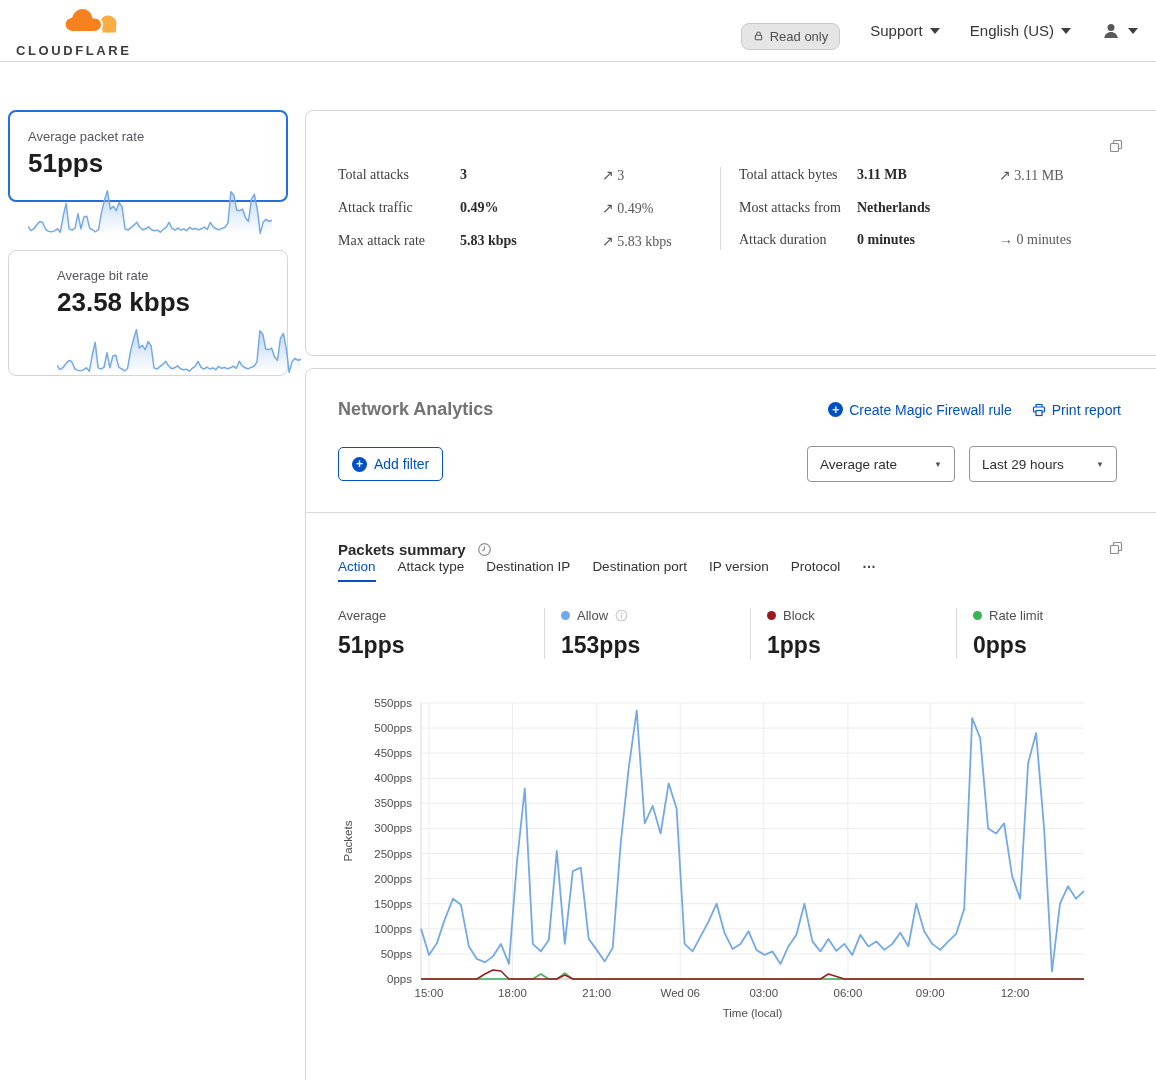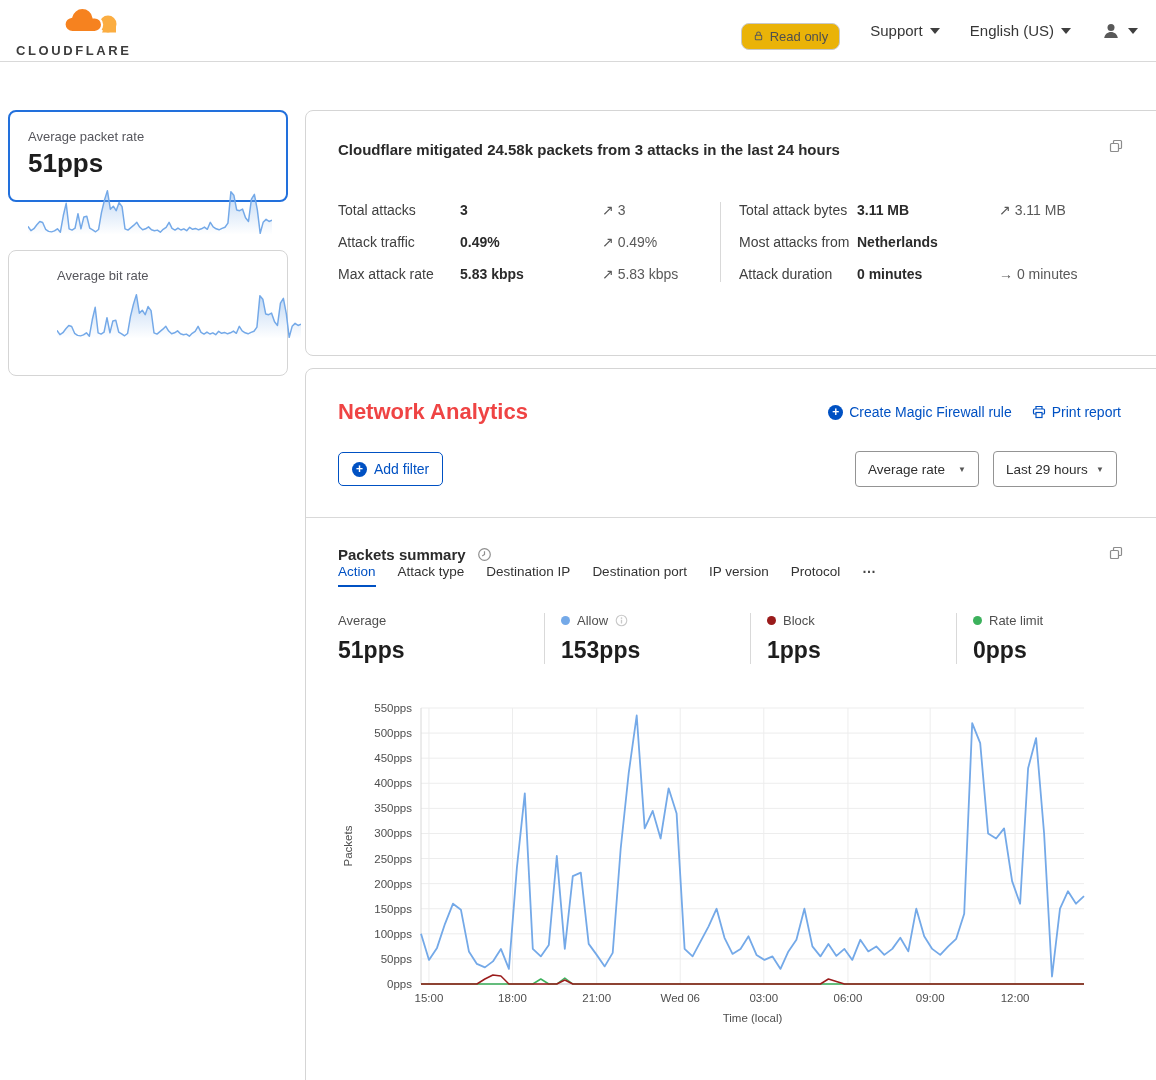--- a/index.html
+++ b/index.html
@@ -7,64 +7,64 @@
     font-family:"Liberation Sans", sans-serif; color:#313131; }
 
   
   .header { position:absolute; top:0; left:0; right:0; height:62px; background:#fff;
     border-bottom:1px solid #d9d9d9; display:flex; align-items:center; justify-content:space-between;
     padding:0 18px 0 16px; }
   .logo { display:flex; flex-direction:column; line-height:1;gap:8px; }
   .logo svg { margin-left:46px; }
   .logo-text { font-size:13px; font-weight:bold; letter-spacing:2.6px; color:#3d3d3d; margin-top:1px; }
   .header-right { display:flex; align-items:center; gap:30px; }
-  .readonly-badge { display:flex; align-items:center; gap:6px; background:#eab308; border:1px solid #c9c9c9;
+  .readonly-badge { display:flex; align-items:center; gap:6px; background:#e5e5e5; border:1px solid #c9c9c9;
     border-radius:8px; padding:5px 11px; font-size:13px; color:#4f4f4f;margin-top:11px; }
   .hdr-item { display:flex; align-items:center; gap:7px; font-size:15px; color:#363636; cursor:pointer; }
   .caret-dn { width:0; height:0; border-left:5px solid transparent; border-right:5px solid transparent;
     border-top:6px solid #3f3f3f; display:inline-block; }
 
   
   .metric-card { position:absolute; left:8px; width:280px; background:#fff; border:1px solid #d5d5d5;
     border-radius:8px; padding:17px 16px 12px 18px; cursor:pointer; }
   .metric-card.selected { border:2px solid #2270dc; }
   .metric-label { font-size:13px; color:#56565c; }
   .metric-value { font-size:26px; font-weight:bold; color:#1d1d1d; margin-top:4px; }
   .spark { display:block; margin-top:6px; }
 
   
   .summary-card { position:absolute; left:305px; top:110px; right:-8px; height:246px;
     border:1px solid #d5d5d5; border-radius:8px; background:#fff; padding:30px 32px; }
   .summary-title { font-size:15px; font-weight:bold; color:#2b2b2b; }
   .expand-btn { position:absolute; top:28px; right:40px; cursor:pointer; }
-  .summary-cols { display:flex; margin-top:44px; }
+  .summary-cols { display:flex; margin-top:26px;font-family:Liberation Serif, serif; }
   .sum-col { display:grid; row-gap:16px; align-content:start; font-size:14px; }
   .sum-col.left { width:382px; grid-template-columns:122px 142px 1fr; }
   .sum-col.right { flex:1; border-left:1px solid #d9d9d9; padding-left:18px;
     grid-template-columns:118px 142px 1fr; }
   .sum-label { color:#404040; }
   .sum-value { font-weight:bold; color:#2b2b2b; }
   .sum-delta { color:#595959; }
 
   
   .analytics-card { position:absolute; left:305px; top:368px; right:-8px; bottom:-10px;
     border:1px solid #d5d5d5; border-radius:8px 8px 0 0; background:#fff; }
   .na-section { padding:30px 32px 30px 32px; border-bottom:1px solid #d9d9d9; }
   .na-head { display:flex; align-items:center; justify-content:space-between; }
-  .na-title { font-size:22px; font-weight:bold; color:#ef4444; }
+  .na-title { font-size:18px; font-weight:bold; color:#737373; }
   .na-links { display:flex; align-items:center; gap:20px; margin-right:10px; }
   .blue-link { display:flex; align-items:center; gap:6px; color:#0051c3; font-size:14px; cursor:pointer; }
   .filter-row { display:flex; align-items:center; justify-content:space-between; margin-top:26px; }
   .add-filter-btn { display:flex; align-items:center; gap:7px; border:1px solid #0051c3; border-radius:5px;
     background:#fff; color:#0051c3; font-size:14px; padding:8px 13px; cursor:pointer;
     font-family:"Liberation Sans", sans-serif; }
   .plus-circle { width:15px; height:15px; border-radius:50%; background:#0051c3; color:#fff; display:inline-flex;
     align-items:center; justify-content:center; font-size:12px; font-weight:bold; line-height:1; }
   .dd-group { display:flex; gap:14px; margin-right:14px; }
-  .dropdown { display:flex; align-items:center; justify-content:space-between; width:124px; height:36px;
+  .dropdown { display:flex; align-items:center; justify-content:space-between; width:148px; height:36px;
     border:1px solid #949494; border-radius:4px; padding:0 12px; font-size:13.5px; color:#2f2f2f;
     background:#fff; cursor:pointer; }
   .dd-caret { font-size:8px; color:#555; }
 
   
   .ps-section { padding:28px 32px 0 32px; position:relative; }
   .ps-head { display:flex; align-items:center; }
   .ps-title { font-size:15px; font-weight:bold; color:#2b2b2b; }
   .about-pill { display:flex; align-items:center; gap:7px; background:#eceafb; color:#5b51cc;
     border-radius:14px; padding:6px 13px; font-size:13px; margin-left:14px; cursor:pointer; }
@@ -132,34 +132,34 @@
           <stop offset="0%" stop-color="#74a9e8" stop-opacity="0.45"></stop>
           <stop offset="100%" stop-color="#74a9e8" stop-opacity="0"></stop>
         </linearGradient>
       </defs>
       <path d="M0,50 L0.0,41.6 L3.0,46.0 L6.0,44.0 L9.0,40.0 L12.0,36.6 L14.9,37.6 L17.9,44.6 L20.9,46.7 L23.9,47.2 L26.9,46.2 L29.9,44.1 L32.9,47.5 L35.9,30.6 L38.8,18.2 L41.8,44.1 L44.8,45.4 L47.8,43.5 L50.8,28.7 L53.8,44.1 L56.8,32.0 L59.8,31.4 L62.7,43.3 L65.7,45.1 L68.7,47.1 L71.7,44.8 L74.7,27.4 L77.7,14.9 L80.7,5.3 L83.7,24.1 L86.7,21.1 L89.6,25.7 L92.6,17.4 L95.6,21.6 L98.6,44.1 L101.6,45.4 L104.6,42.9 L107.6,40.4 L110.6,37.5 L113.5,42.3 L116.5,45.0 L119.5,44.1 L122.5,42.1 L125.5,45.1 L128.5,46.0 L131.5,45.4 L134.5,47.5 L137.4,44.6 L140.4,42.6 L143.4,37.5 L146.4,43.7 L149.4,45.4 L152.4,43.3 L155.4,45.3 L158.4,44.1 L161.3,46.0 L164.3,42.6 L167.3,44.6 L170.3,43.7 L173.3,45.1 L176.3,44.1 L179.3,42.3 L182.3,44.6 L185.3,37.5 L188.2,42.1 L191.2,44.1 L194.2,45.1 L197.2,43.7 L200.2,42.5 L203.2,38.3 L206.2,6.5 L209.2,9.9 L212.1,24.9 L215.1,25.7 L218.1,24.1 L221.1,32.9 L224.1,36.6 L227.1,14.0 L230.1,9.0 L233.1,24.9 L236.0,48.7 L239.0,37.5 L242.0,34.5 L245.0,36.6 L248.0,35.4 L248,50 Z" fill="url(#sg0)" stroke="none"></path>
       <polyline points="0.0,41.6 3.0,46.0 6.0,44.0 9.0,40.0 12.0,36.6 14.9,37.6 17.9,44.6 20.9,46.7 23.9,47.2 26.9,46.2 29.9,44.1 32.9,47.5 35.9,30.6 38.8,18.2 41.8,44.1 44.8,45.4 47.8,43.5 50.8,28.7 53.8,44.1 56.8,32.0 59.8,31.4 62.7,43.3 65.7,45.1 68.7,47.1 71.7,44.8 74.7,27.4 77.7,14.9 80.7,5.3 83.7,24.1 86.7,21.1 89.6,25.7 92.6,17.4 95.6,21.6 98.6,44.1 101.6,45.4 104.6,42.9 107.6,40.4 110.6,37.5 113.5,42.3 116.5,45.0 119.5,44.1 122.5,42.1 125.5,45.1 128.5,46.0 131.5,45.4 134.5,47.5 137.4,44.6 140.4,42.6 143.4,37.5 146.4,43.7 149.4,45.4 152.4,43.3 155.4,45.3 158.4,44.1 161.3,46.0 164.3,42.6 167.3,44.6 170.3,43.7 173.3,45.1 176.3,44.1 179.3,42.3 182.3,44.6 185.3,37.5 188.2,42.1 191.2,44.1 194.2,45.1 197.2,43.7 200.2,42.5 203.2,38.3 206.2,6.5 209.2,9.9 212.1,24.9 215.1,25.7 218.1,24.1 221.1,32.9 224.1,36.6 227.1,14.0 230.1,9.0 233.1,24.9 236.0,48.7 239.0,37.5 242.0,34.5 245.0,36.6 248.0,35.4" fill="none" stroke="#74a9e8" stroke-width="1.5" stroke-linejoin="round"></polyline>
     </svg>
 </div>
 <div class="metric-card" style="top:250px; height:126px;padding-left:48px;">
   <div class="metric-label">Average bit rate</div>
+  <div class="metric-value">23.58 kbps</div>
   <svg class="spark" width="244" height="54" viewBox="0 0 248 54">
       <defs>
         <linearGradient id="sg1" x1="0" y1="0" x2="0" y2="1">
           <stop offset="0%" stop-color="#74a9e8" stop-opacity="0.45"></stop>
           <stop offset="100%" stop-color="#74a9e8" stop-opacity="0"></stop>
         </linearGradient>
       </defs>
       <path d="M0,50 L0.0,41.6 L3.0,46.0 L6.0,44.0 L9.0,40.0 L12.0,36.6 L14.9,37.6 L17.9,44.6 L20.9,46.7 L23.9,47.2 L26.9,46.2 L29.9,44.1 L32.9,47.5 L35.9,30.6 L38.8,18.2 L41.8,44.1 L44.8,45.4 L47.8,43.5 L50.8,28.7 L53.8,44.1 L56.8,32.0 L59.8,31.4 L62.7,43.3 L65.7,45.1 L68.7,47.1 L71.7,44.8 L74.7,27.4 L77.7,14.9 L80.7,5.3 L83.7,24.1 L86.7,21.1 L89.6,25.7 L92.6,17.4 L95.6,21.6 L98.6,44.1 L101.6,45.4 L104.6,42.9 L107.6,40.4 L110.6,37.5 L113.5,42.3 L116.5,45.0 L119.5,44.1 L122.5,42.1 L125.5,45.1 L128.5,46.0 L131.5,45.4 L134.5,47.5 L137.4,44.6 L140.4,42.6 L143.4,37.5 L146.4,43.7 L149.4,45.4 L152.4,43.3 L155.4,45.3 L158.4,44.1 L161.3,46.0 L164.3,42.6 L167.3,44.6 L170.3,43.7 L173.3,45.1 L176.3,44.1 L179.3,42.3 L182.3,44.6 L185.3,37.5 L188.2,42.1 L191.2,44.1 L194.2,45.1 L197.2,43.7 L200.2,42.5 L203.2,38.3 L206.2,6.5 L209.2,9.9 L212.1,24.9 L215.1,25.7 L218.1,24.1 L221.1,32.9 L224.1,36.6 L227.1,14.0 L230.1,9.0 L233.1,24.9 L236.0,48.7 L239.0,37.5 L242.0,34.5 L245.0,36.6 L248.0,35.4 L248,50 Z" fill="url(#sg1)" stroke="none"></path>
       <polyline points="0.0,41.6 3.0,46.0 6.0,44.0 9.0,40.0 12.0,36.6 14.9,37.6 17.9,44.6 20.9,46.7 23.9,47.2 26.9,46.2 29.9,44.1 32.9,47.5 35.9,30.6 38.8,18.2 41.8,44.1 44.8,45.4 47.8,43.5 50.8,28.7 53.8,44.1 56.8,32.0 59.8,31.4 62.7,43.3 65.7,45.1 68.7,47.1 71.7,44.8 74.7,27.4 77.7,14.9 80.7,5.3 83.7,24.1 86.7,21.1 89.6,25.7 92.6,17.4 95.6,21.6 98.6,44.1 101.6,45.4 104.6,42.9 107.6,40.4 110.6,37.5 113.5,42.3 116.5,45.0 119.5,44.1 122.5,42.1 125.5,45.1 128.5,46.0 131.5,45.4 134.5,47.5 137.4,44.6 140.4,42.6 143.4,37.5 146.4,43.7 149.4,45.4 152.4,43.3 155.4,45.3 158.4,44.1 161.3,46.0 164.3,42.6 167.3,44.6 170.3,43.7 173.3,45.1 176.3,44.1 179.3,42.3 182.3,44.6 185.3,37.5 188.2,42.1 191.2,44.1 194.2,45.1 197.2,43.7 200.2,42.5 203.2,38.3 206.2,6.5 209.2,9.9 212.1,24.9 215.1,25.7 218.1,24.1 221.1,32.9 224.1,36.6 227.1,14.0 230.1,9.0 233.1,24.9 236.0,48.7 239.0,37.5 242.0,34.5 245.0,36.6 248.0,35.4" fill="none" stroke="#74a9e8" stroke-width="1.5" stroke-linejoin="round"></polyline>
     </svg>
 </div>
 
 <div class="summary-card">
-  <div class="summary-title">Cloudflare mitigated 24.58k packets from 3 attacks in the last 24 hours</div>
   <span class="expand-btn">
     <svg width="14" height="14" viewBox="0 0 14 14">
       <rect x="4.5" y="1.5" width="8" height="8" rx="1" fill="none" stroke="#8c8c8c" stroke-width="1.2"></rect>
       <rect x="1.5" y="4.5" width="8" height="8" rx="1" fill="#fff" stroke="#8c8c8c" stroke-width="1.2"></rect>
     </svg>
   </span>
   <div class="summary-cols">
     <div class="sum-col left">
       <span class="sum-label">Total attacks</span>
       <span class="sum-value">3</span>

